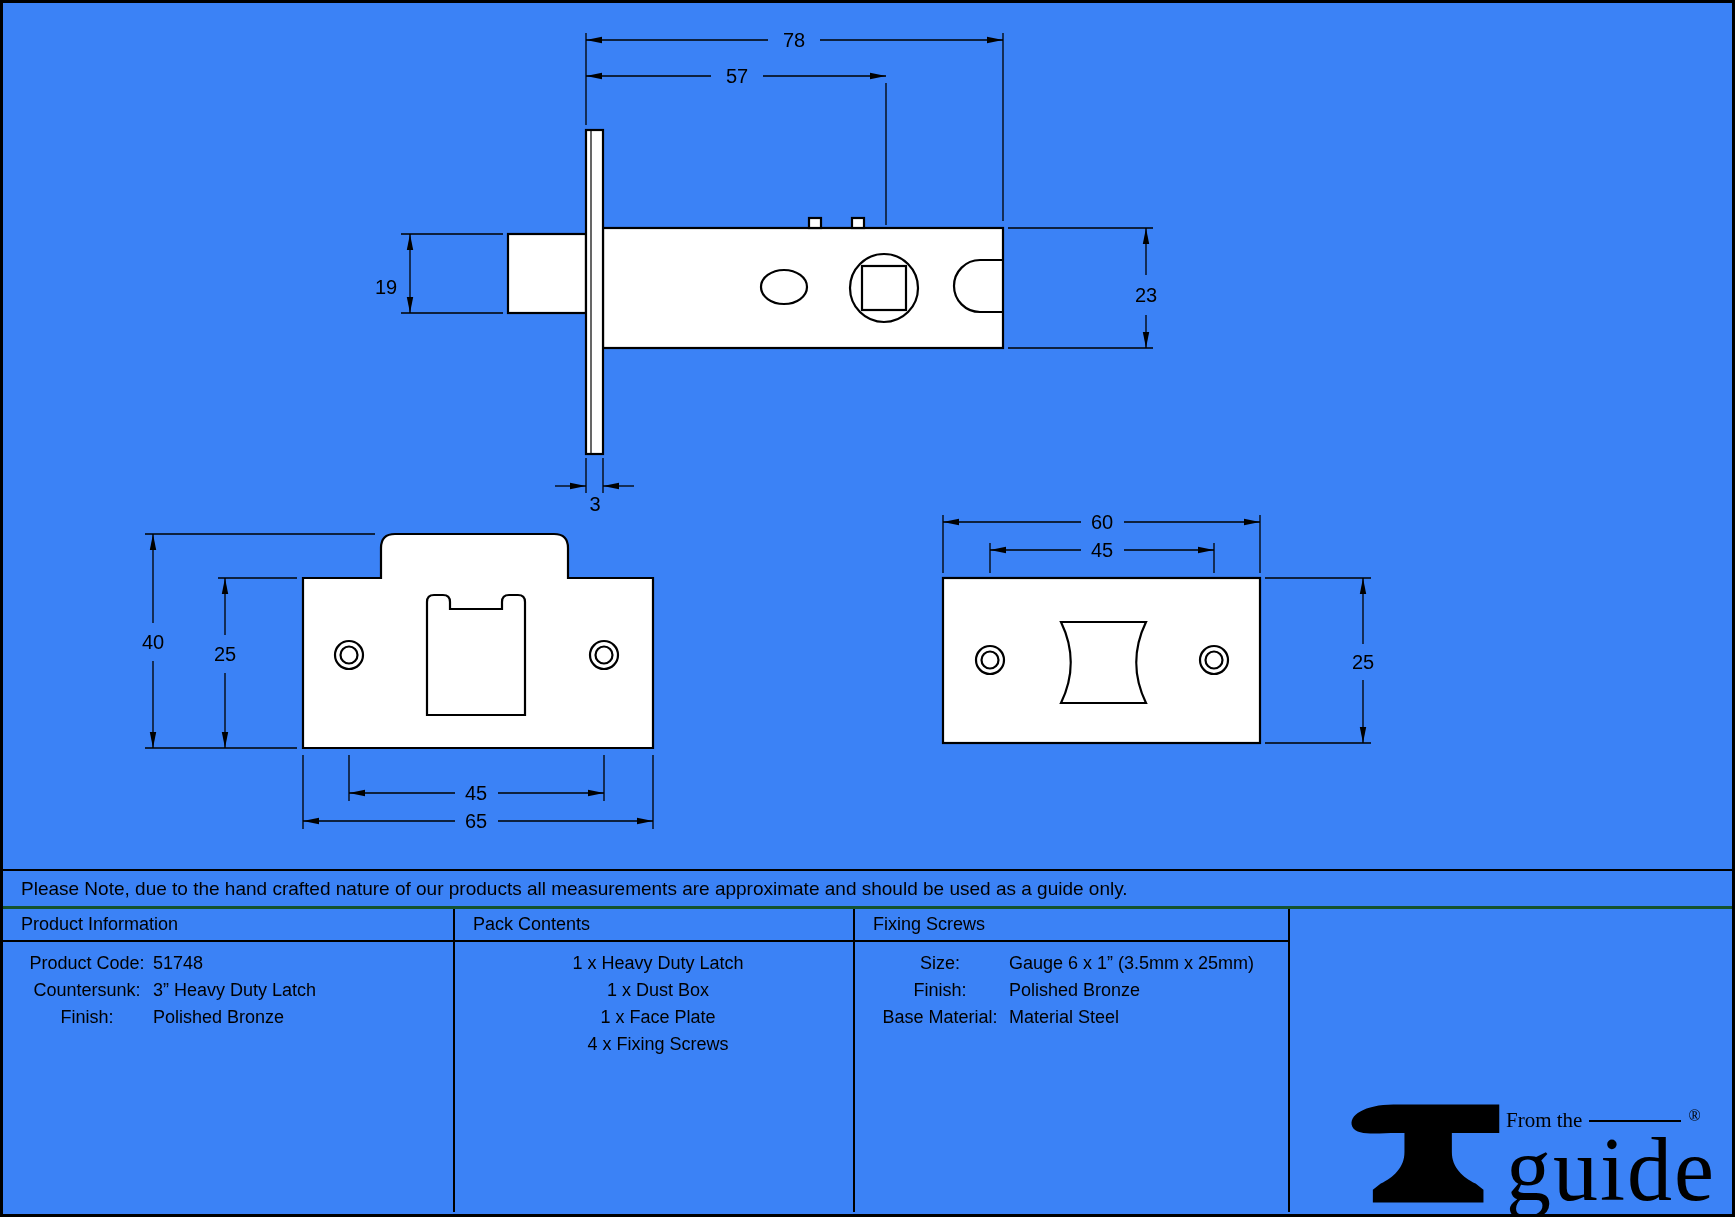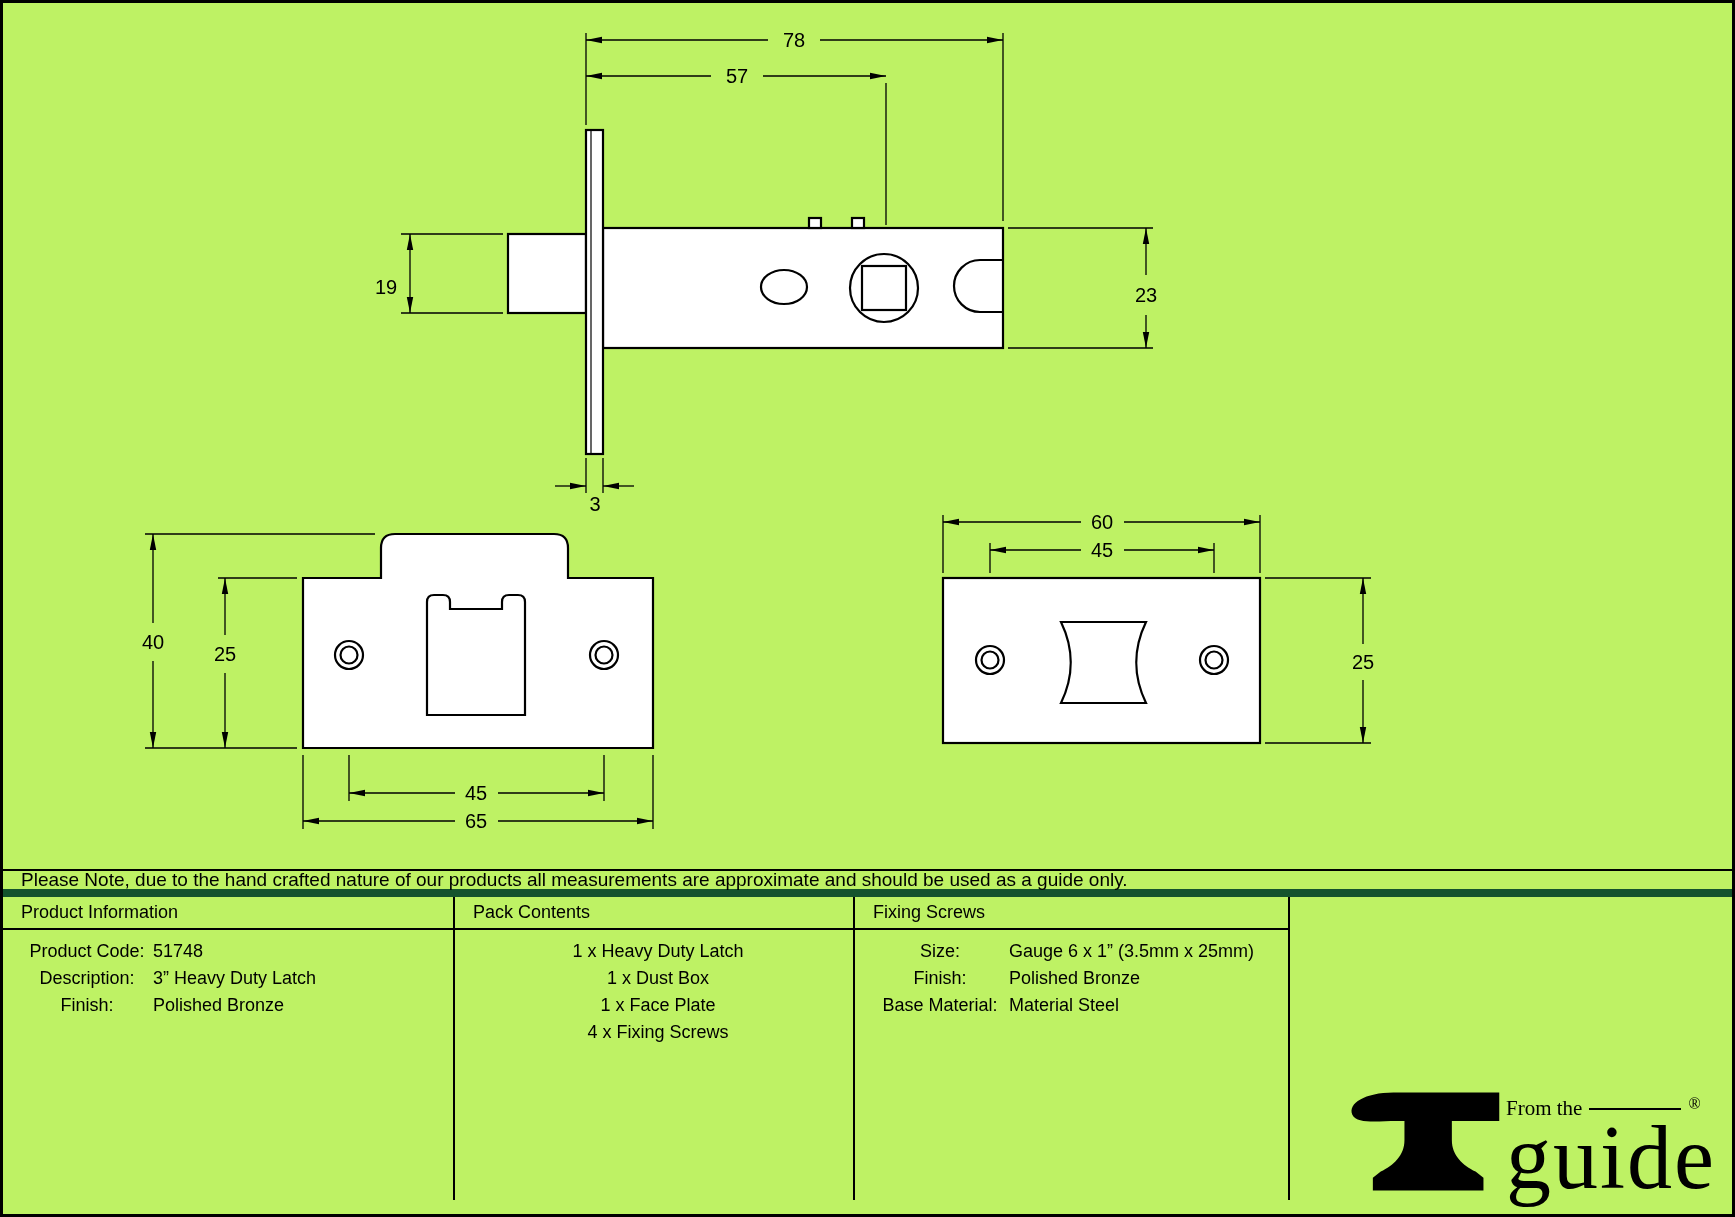--- a/index.html
+++ b/index.html
@@ -1,29 +1,29 @@
 <!DOCTYPE html>
 <html><head>
 <meta charset="utf-8">
 <style>
   * { margin:0; padding:0; box-sizing:border-box; }
   html,body { background:#ffffff; font-family:"Liberation Sans", sans-serif; color:#000; }
-  .page { width:1735px; height:1217px; background:#bef264; border:3px solid #000; position:relative; }
+  .page { width:1735px; height:1217px; background:#3b82f6; border:3px solid #000; position:relative; }
 
   
   .drawings { display:block; width:1729px; height:866px; }
   .drawings text { font-family:"Liberation Sans", sans-serif; font-size:20px; fill:#000; }
   .ext  { stroke:#000; stroke-width:1.3; fill:none; }
   .diml { stroke:#000; stroke-width:1.3; fill:none; }
   .ol   { stroke:#000; stroke-width:2.2; fill:#fff; }
   .det  { stroke:#000; stroke-width:2.2; fill:none; }
   .thin { stroke:#000; stroke-width:1.2; fill:none; }
 
   
-  .note-bar { height:28px; border-top:2px solid #000; border-bottom:8px solid #14532d;
+  .note-bar { height:40px; border-top:2px solid #000; border-bottom:3px solid #14532d;
               display:flex; align-items:center; padding-left:18px; font-size:19px; }
 
   
   .info-table { display:grid; grid-template-columns:452px 400px 435px 1fr;
                 grid-template-rows:33px 1fr; height:303px; }
   .hcell { border-right:2px solid #000; border-bottom:2px solid #000;
            display:flex; align-items:center; padding-left:18px; font-size:18px; }
   .bcell { border-right:2px solid #000; padding:8px 8px 0 18px; font-size:18px;text-align:center; }
   .hc1 { grid-area:1/1; } .hc2 { grid-area:1/2; } .hc3 { grid-area:1/3;text-align:right; }
   .bc1 { grid-area:2/1; } .bc2 { grid-area:2/2; } .bc3 { grid-area:2/3; }
@@ -180,21 +180,21 @@
         </div>
       </div>
     </div>
 
     <div class="bcell bc1">
       <div class="kv">
         <span class="k">Product Code:</span>
         <span class="v">51748</span>
       </div>
       <div class="kv">
-        <span class="k">Description:</span>
+        <span class="k">Countersunk:</span>
         <span class="v">3” Heavy Duty Latch</span>
       </div>
       <div class="kv">
         <span class="k">Finish:</span>
         <span class="v">Polished Bronze</span>
       </div>
     </div>
 
     <div class="bcell bc2">
       <div class="li">1 x Heavy Duty Latch</div>

